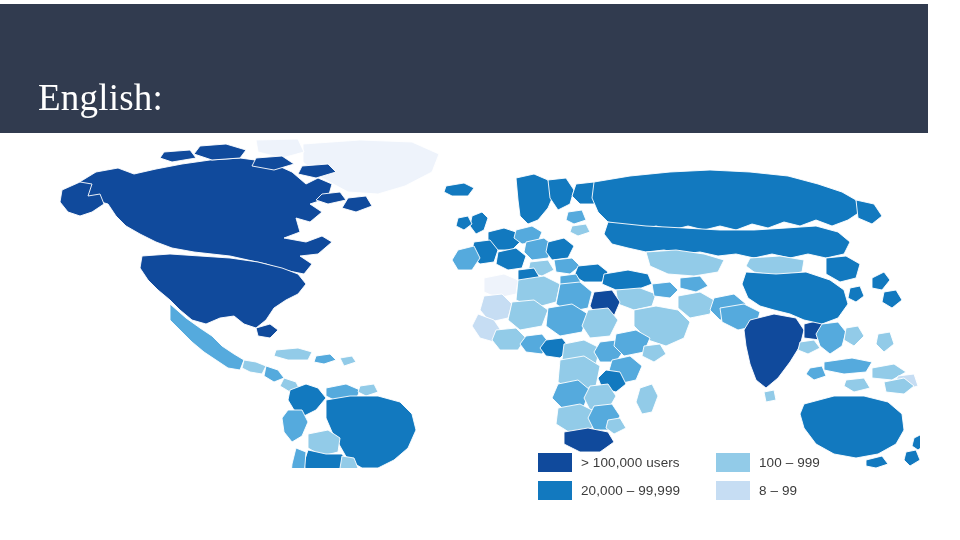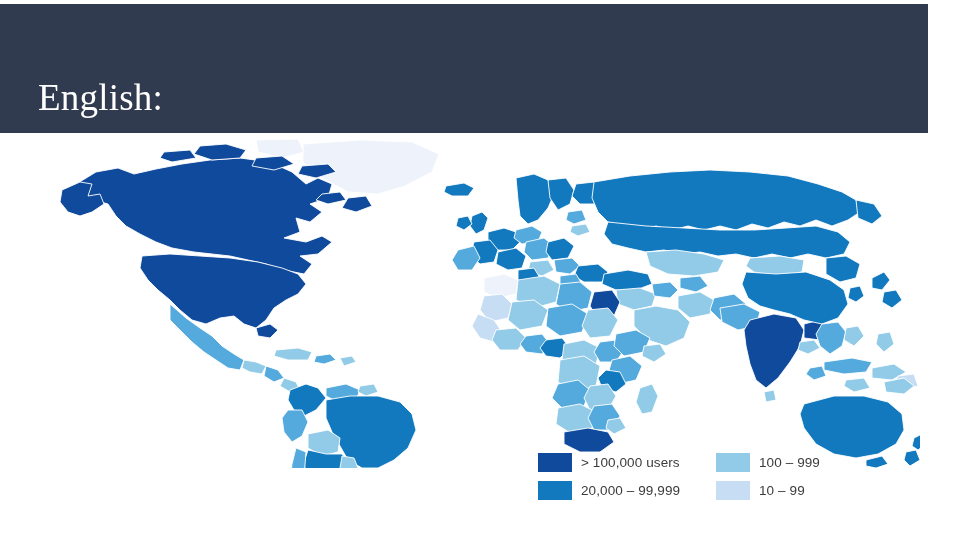--- a/index.html
+++ b/index.html
@@ -297,19 +297,19 @@
       </div>
     </div>
 
     <div class="legend-col" id="legend-col-right">
       <div class="legend-item">
         <span class="legend-swatch" style="background:#92cbe8"></span>
         <span class="legend-label">100 – 999</span>
       </div>
       <div class="legend-item">
         <span class="legend-swatch" style="background:#c6ddf3"></span>
-        <span class="legend-label">10 – 99</span>
+        <span class="legend-label">8 – 99</span>
       </div>
     </div>
 
   </div>
 
 </div>
 
 </body></html>

